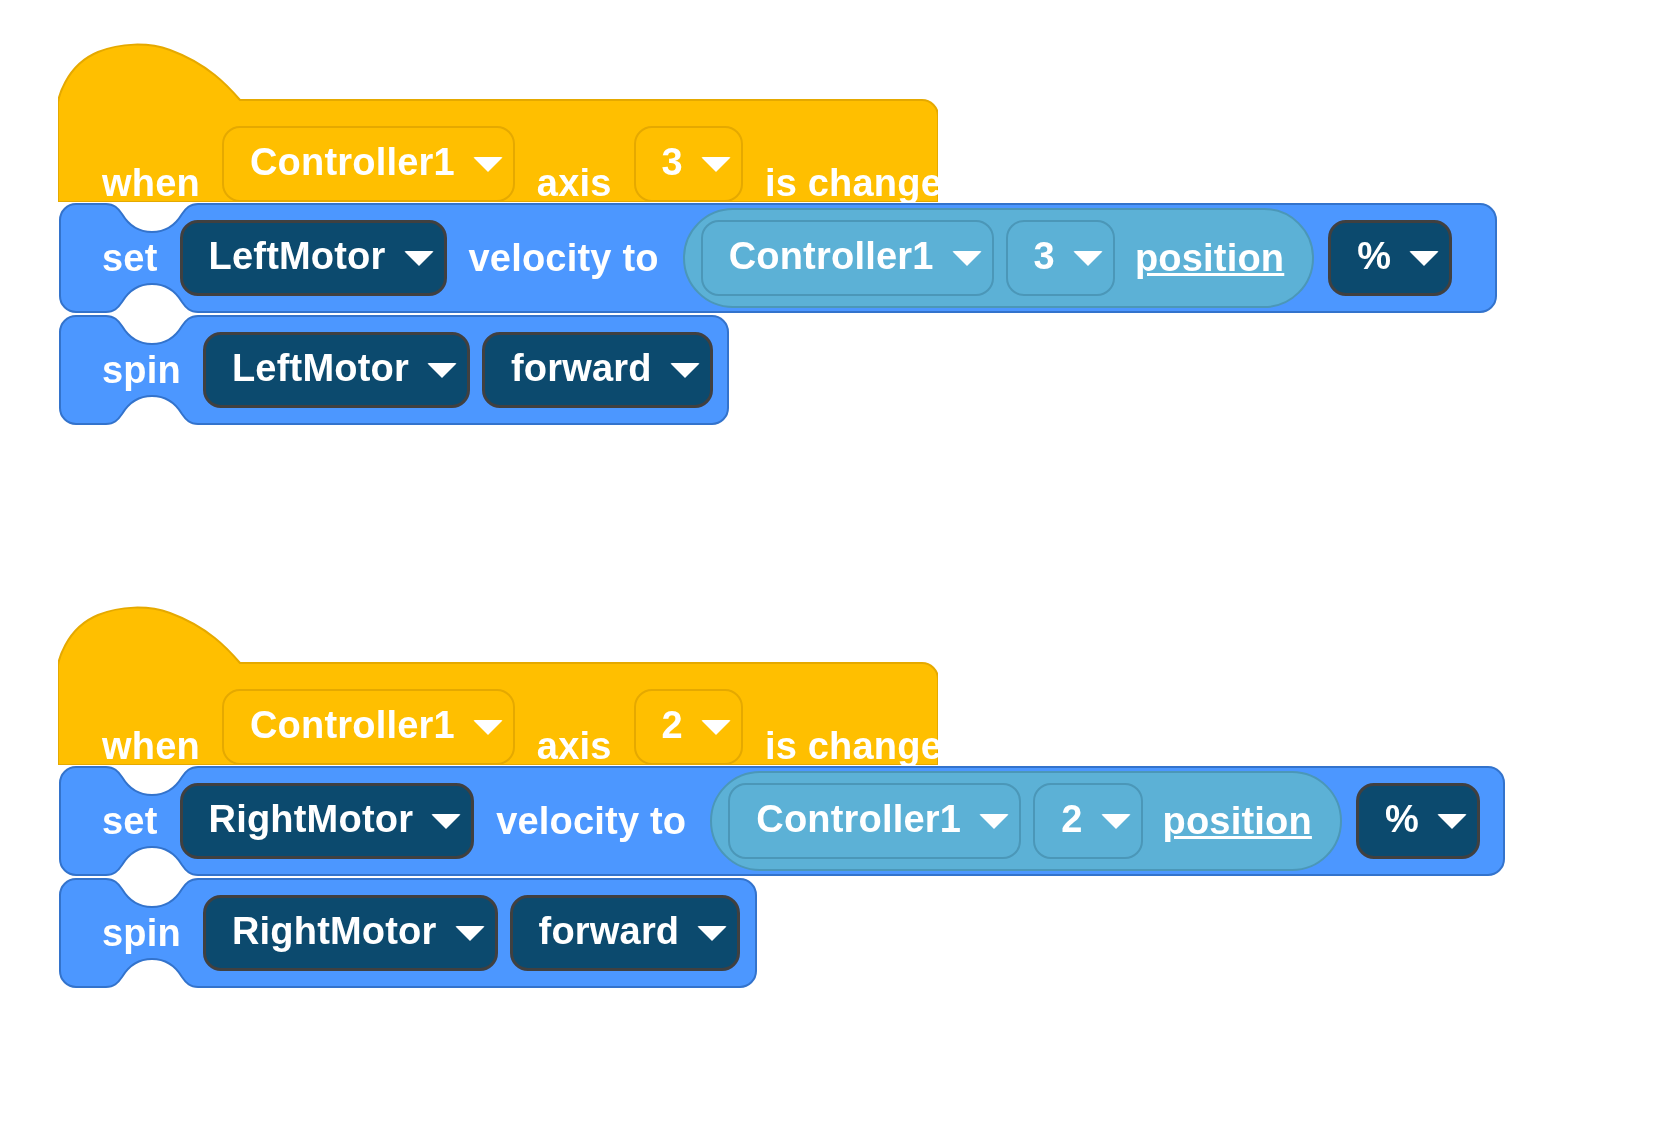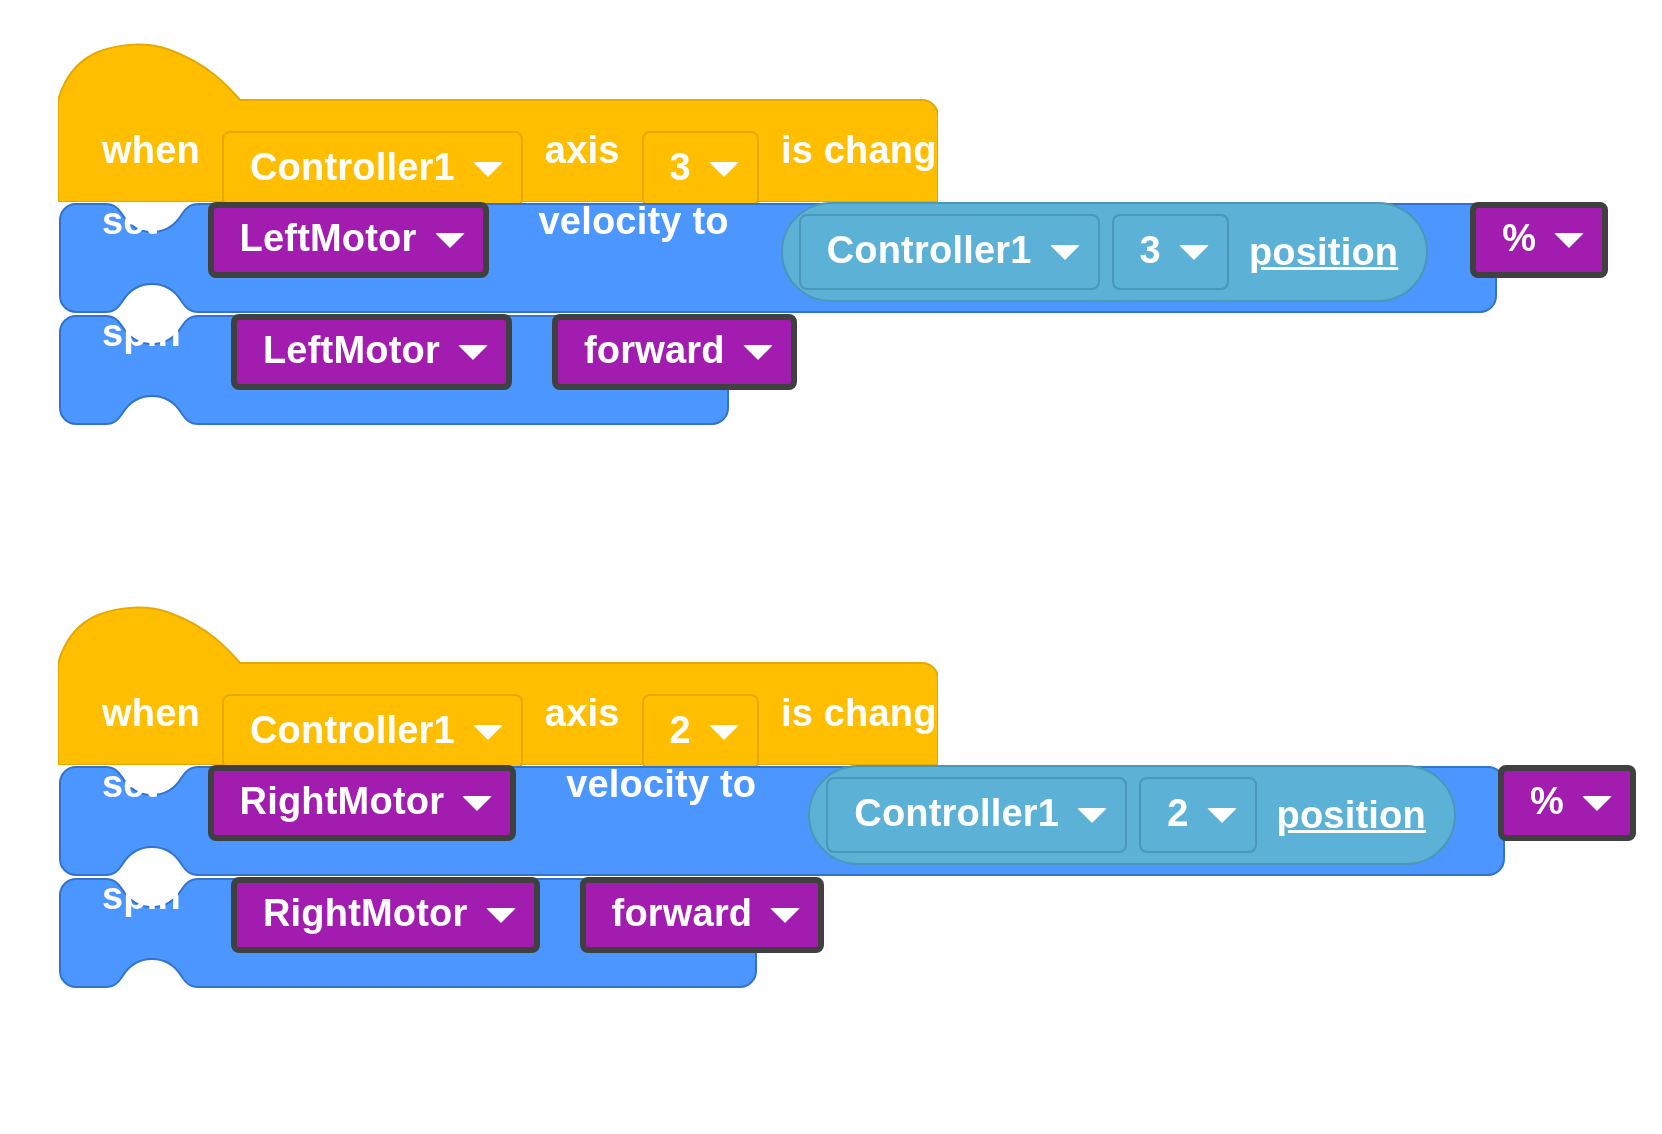--- a/index.html
+++ b/index.html
@@ -49,57 +49,57 @@
   .hat .hat-body {
     position: absolute;
     inset: 0;
   }
   .hat .hat-content {
     position: absolute;
     left: 28px;
     bottom: 0;
     height: 71px;
     display: flex;
-    align-items: flex-start;
+    align-items: flex-end;
     gap: 0;
   }
 
   
   .stackblk {
     height: 112px;
     padding-left: 28px;
     padding-right: 24px;
   }
   .stackblk-bg {
     position: absolute;
     inset: 0;
     z-index: 0;
   }
   .stackblk-inner {
     position: relative;
     z-index: 1;
     display: flex;
+    align-items: center;
     height: 100%;
-    gap: 28px;
   }
 
   
   .lbl {
     padding: 0 16px;
     line-height: 1;
   }
 
   
   .dd {
     display: inline-flex;
     align-items: center;
     gap: 18px;
     height: 76px;
-    padding: 0 18px 0 26px;
-    border-radius: 8px;
+    padding: 0 10px 0 26px;
+    border-radius: 18px;
     box-sizing: border-box;
     margin: 0 6px;
   }
   .dd-label {
     line-height: 1;
     position: relative;
     top: -2px;
   }
   .arrow {
     width: 0;
@@ -111,22 +111,22 @@
     flex: 0 0 auto;
   }
 
   
   .c-event .dd {
     background: #ffbf00;
     border: 2px solid #e5a900;
   }
   
   .c-motion .dd {
-    background: #a21caf;
-    border: 6px solid #404040;
+    background: #0c4a6e;
+    border: 3px solid #404040;
   }
   
   .c-sensing .dd {
     background: #5cb1d6;
     border: 2px solid #4b97b8;
   }
 
   
   .reporter {
     display: inline-flex;

